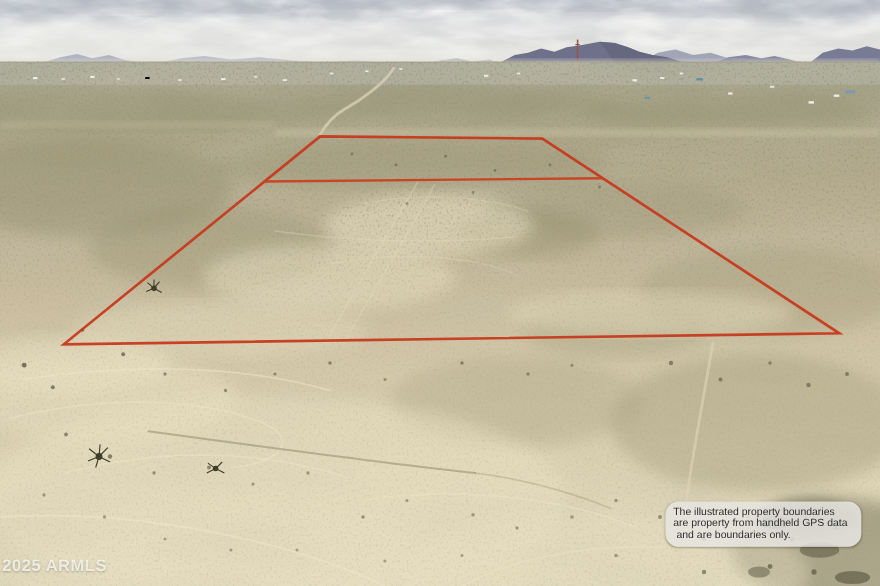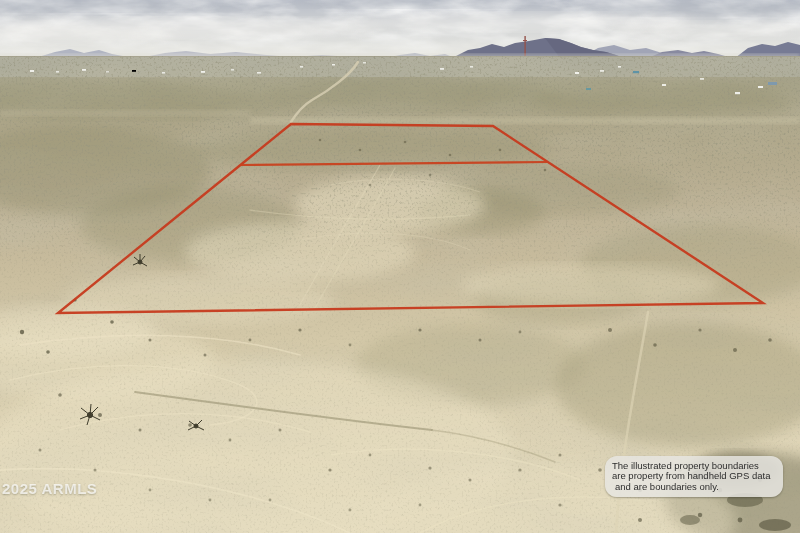--- a/index.html
+++ b/index.html
@@ -2,21 +2,21 @@
 <html><head>
 <meta charset="utf-8">
 <style>
   html,body{margin:0;padding:0;background:#222;}
   #stage{
     position:relative;width:800px;height:533px;overflow:hidden;
     font-family:"Liberation Sans",sans-serif;
   }
   #stage svg{position:absolute;left:0;top:0;}
   .watermark{
-    position:absolute;left:2px;top:480px;
+    position:absolute;left:2px;top:506px;
     font-size:15px;font-weight:bold;letter-spacing:.5px;
     color:rgba(255,255,255,.72);
     text-shadow:0 1px 2px rgba(70,70,50,.35);
     user-select:none;
   }
   .disclaimer{
     position:absolute;left:605px;top:456px;width:165px;
     background:rgba(230,229,224,.85);
     border-radius:12px;
     box-shadow:0 1px 2px rgba(40,40,30,.35);

